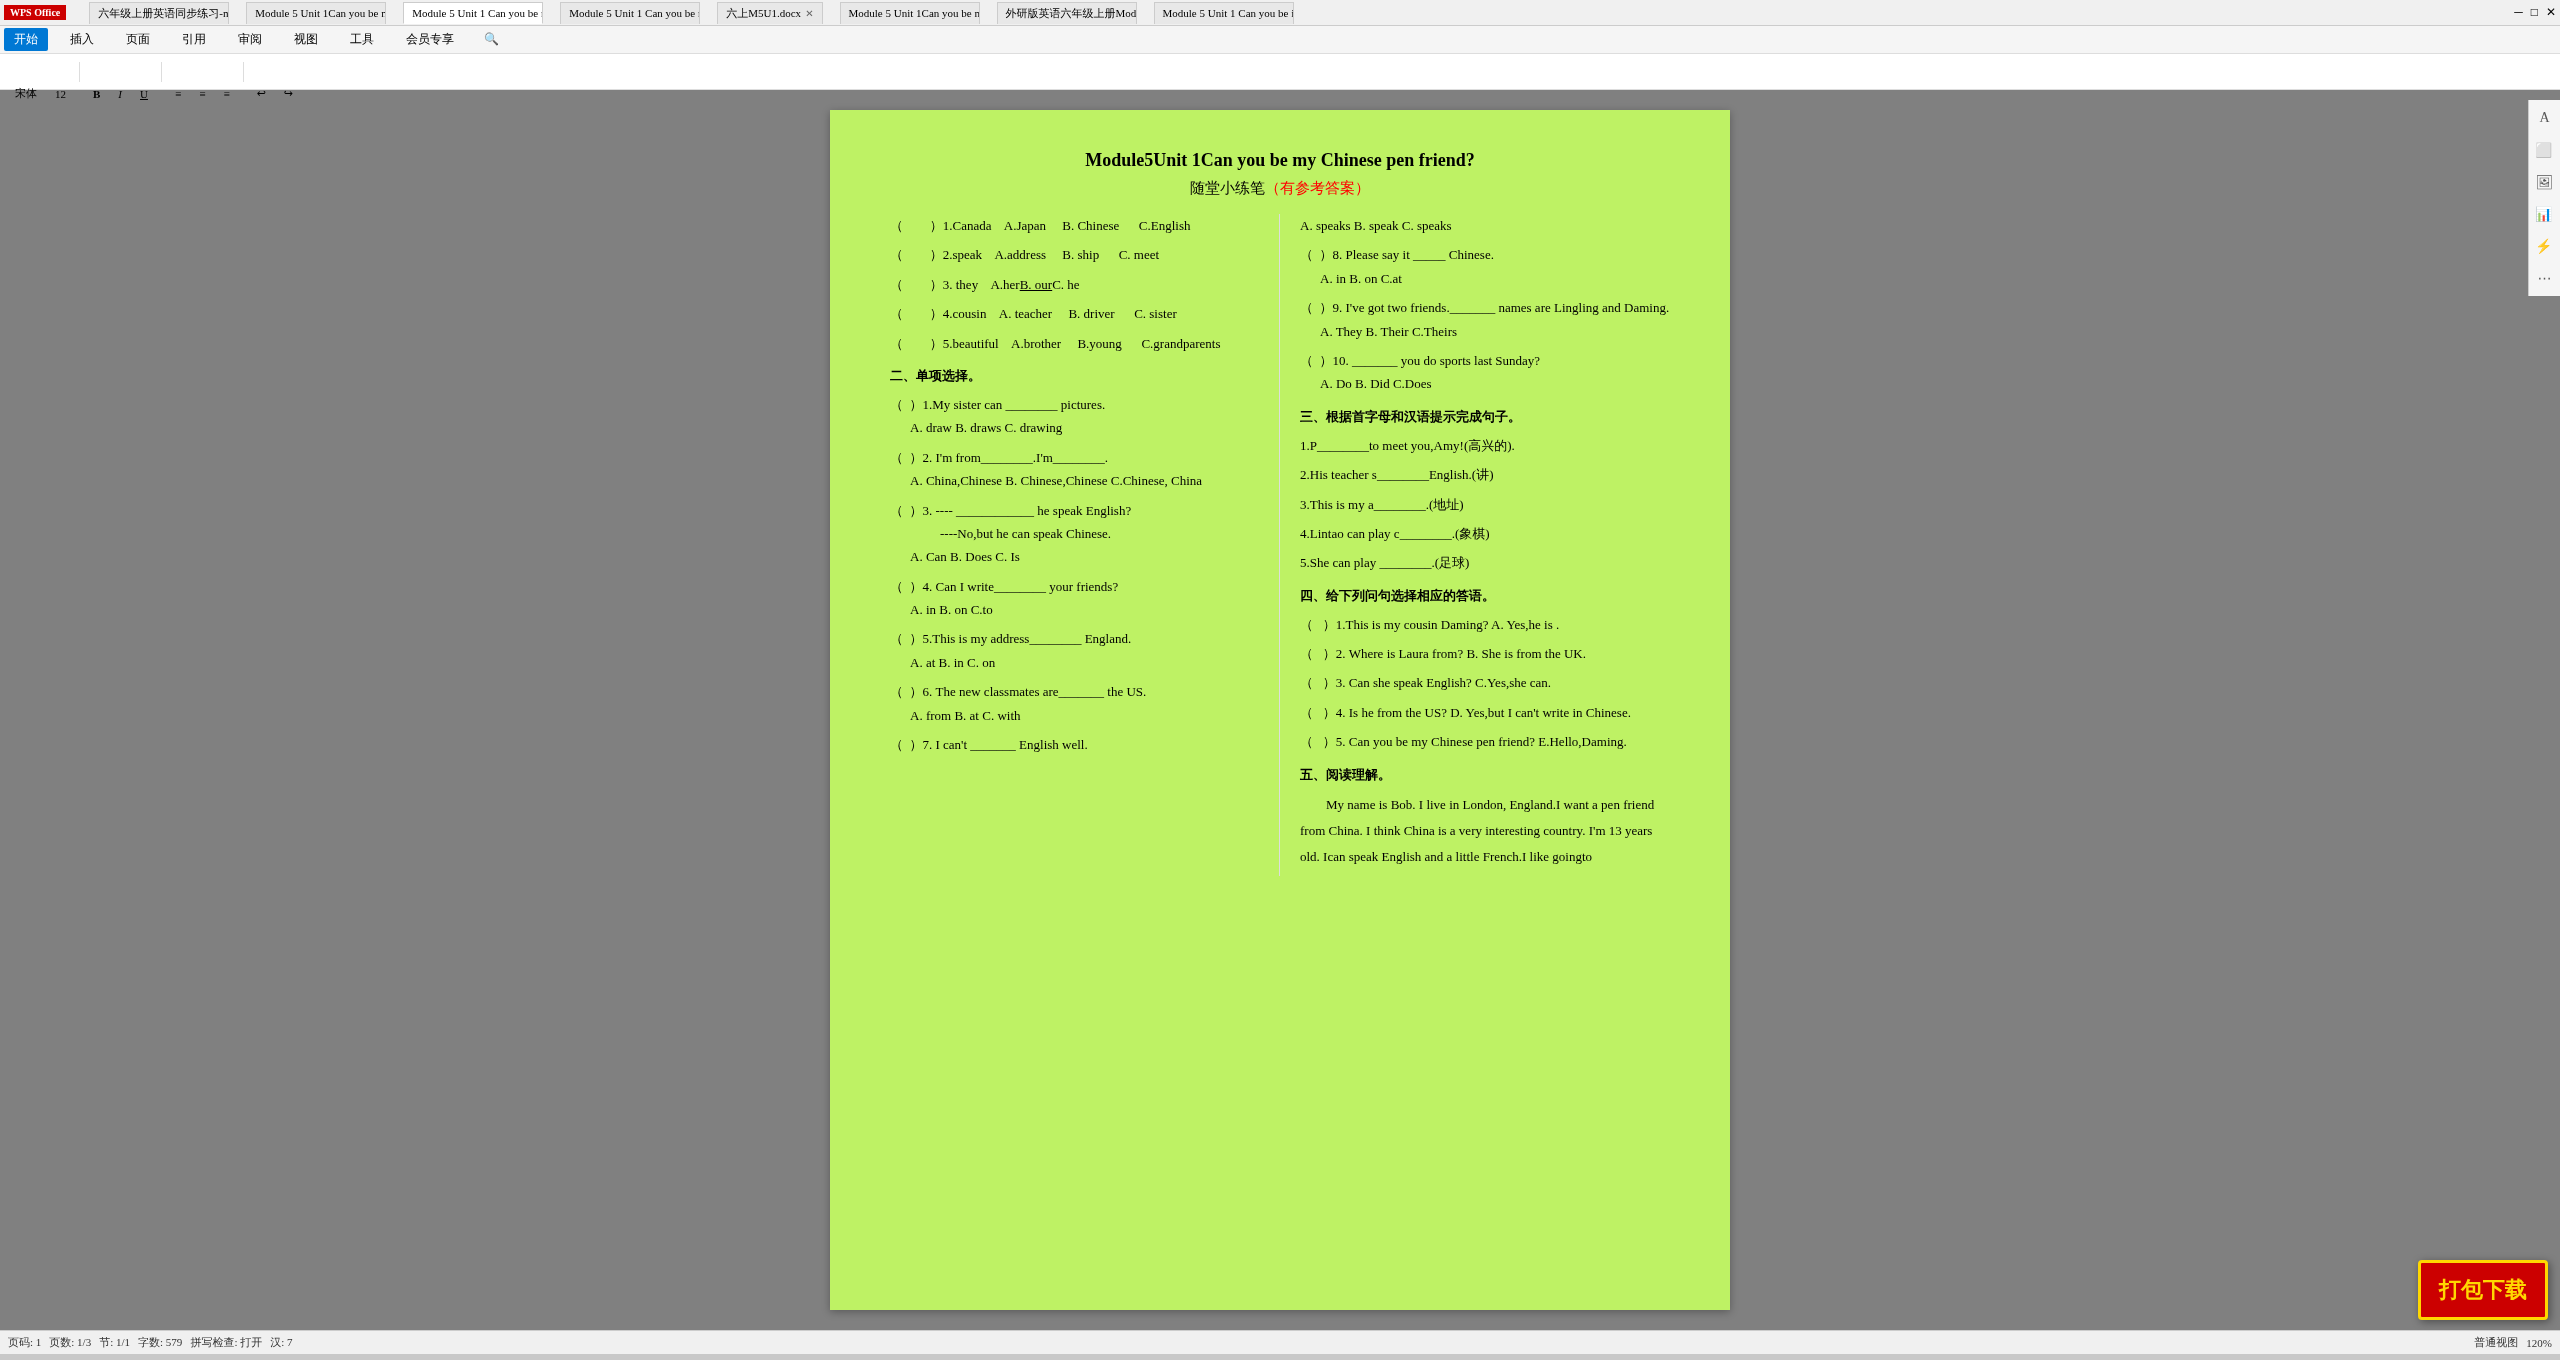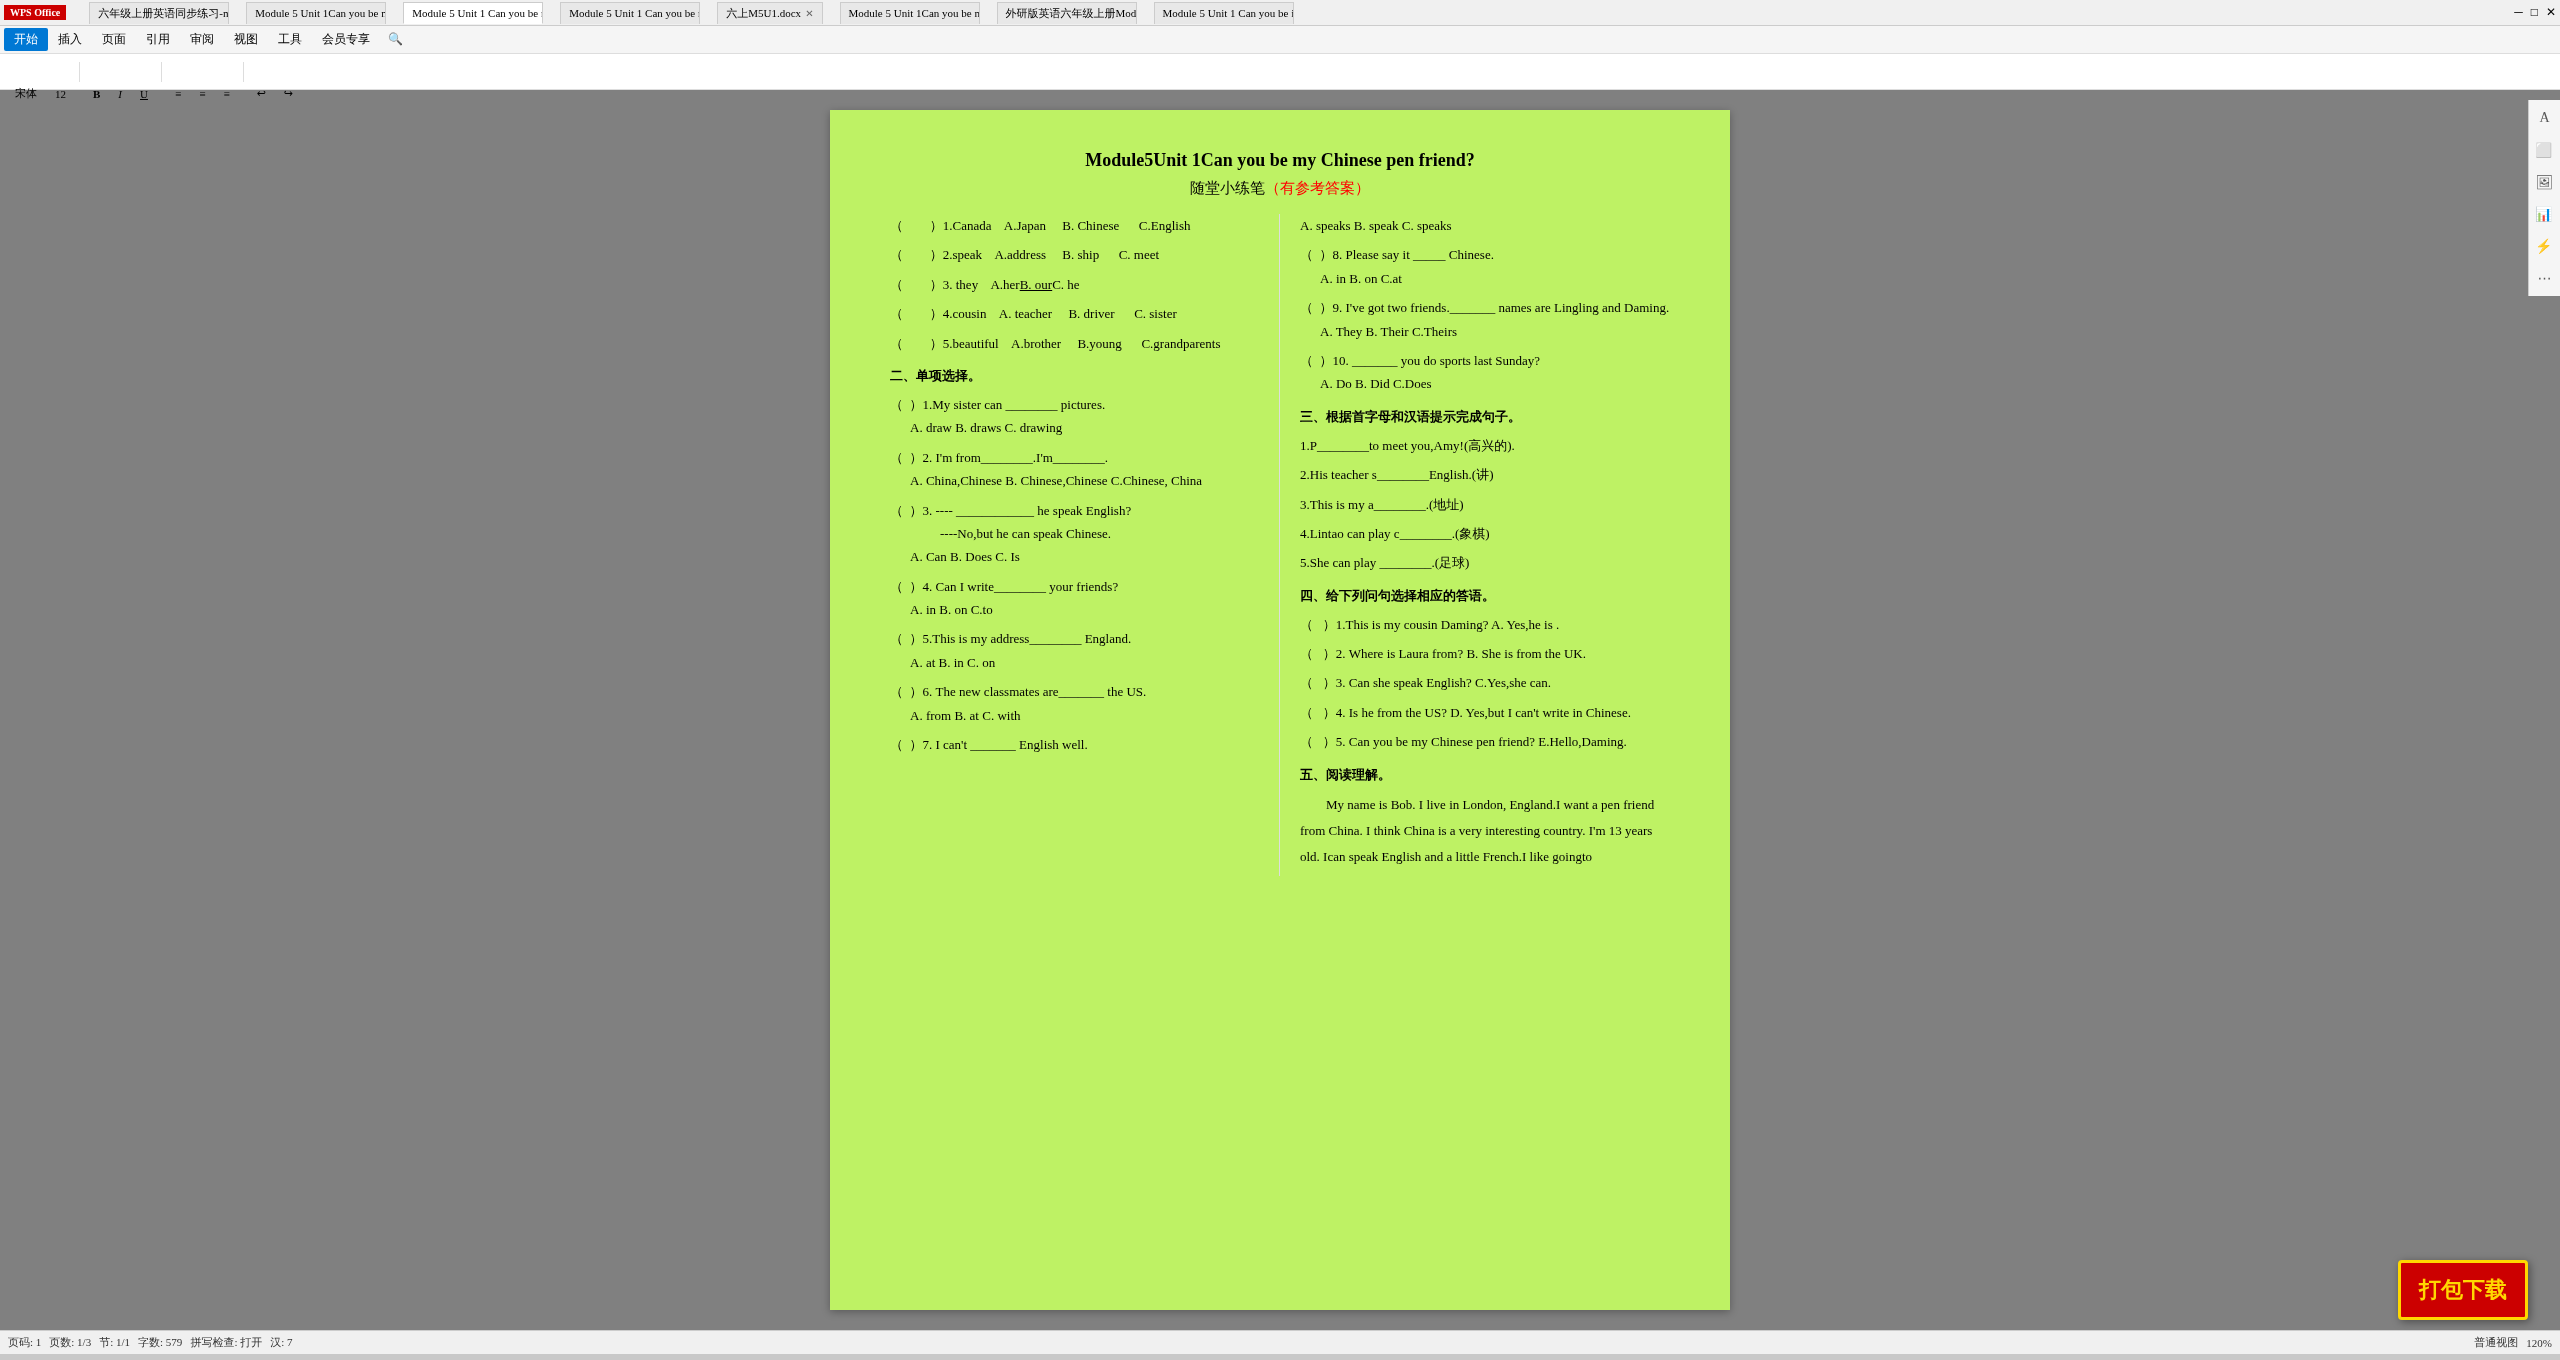--- a/index.html
+++ b/index.html
@@ -57,21 +57,21 @@
 
     
     .menu-bar {
       height: 28px;
       background: #f5f5f5;
       display: flex;
       align-items: center;
       padding: 0 4px;
       border-bottom: 1px solid #ddd;
       font-size: 12px;
-      gap: 0;
+      gap: 12px;
     }
     .menu-item {
       padding: 3px 10px;
       cursor: pointer;
       border-radius: 2px;
     }
     .menu-item.active { background: #0078d4; color: white; }
 
     
     .toolbar {
@@ -176,21 +176,21 @@
       margin-left: auto;
       display: flex;
       align-items: center;
       gap: 8px;
     }
 
     
     .download-badge {
       position: fixed;
       bottom: 40px;
-      right: 32px;
+      right: 12px;
       background: #cc0000;
       color: #ffd700;
       font-size: 22px;
       font-weight: bold;
       padding: 12px 18px;
       border: 3px solid #ffd700;
       border-radius: 4px;
       font-family: 'SimHei', sans-serif;
       z-index: 999;
       cursor: pointer;

